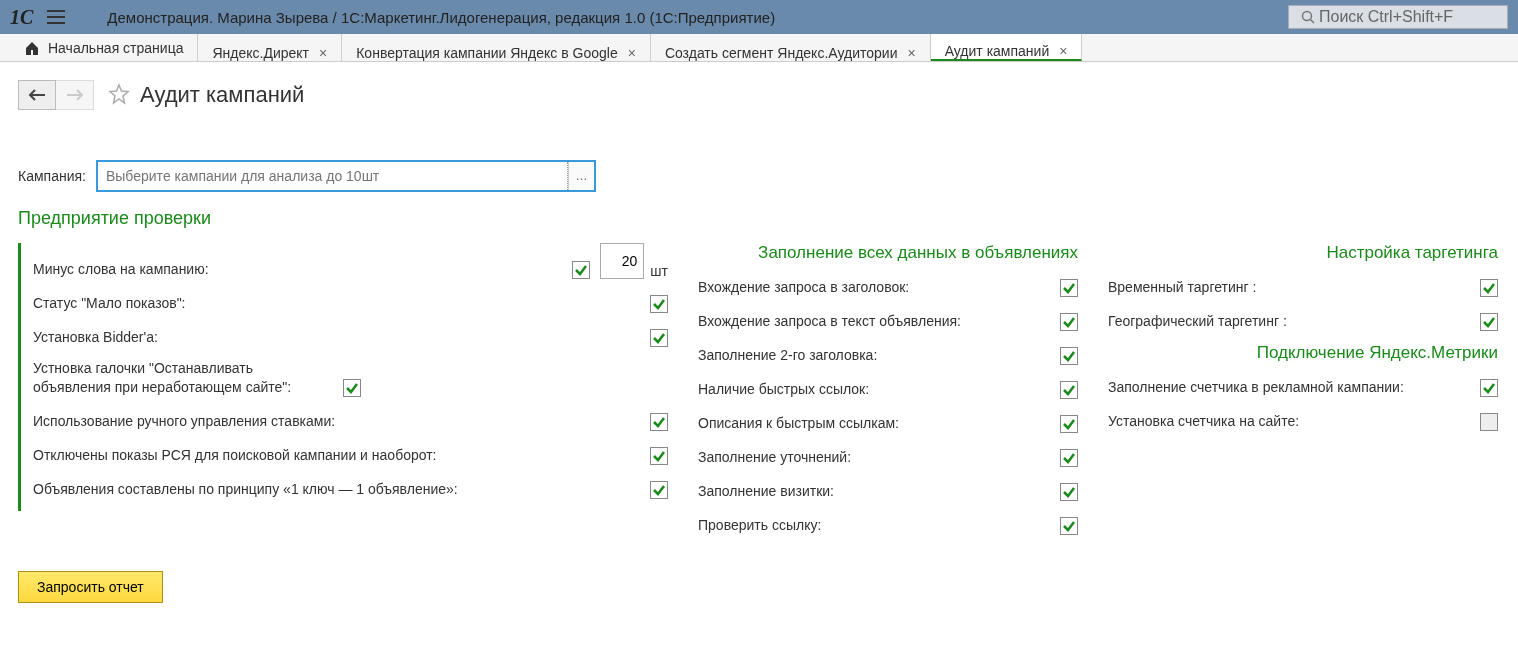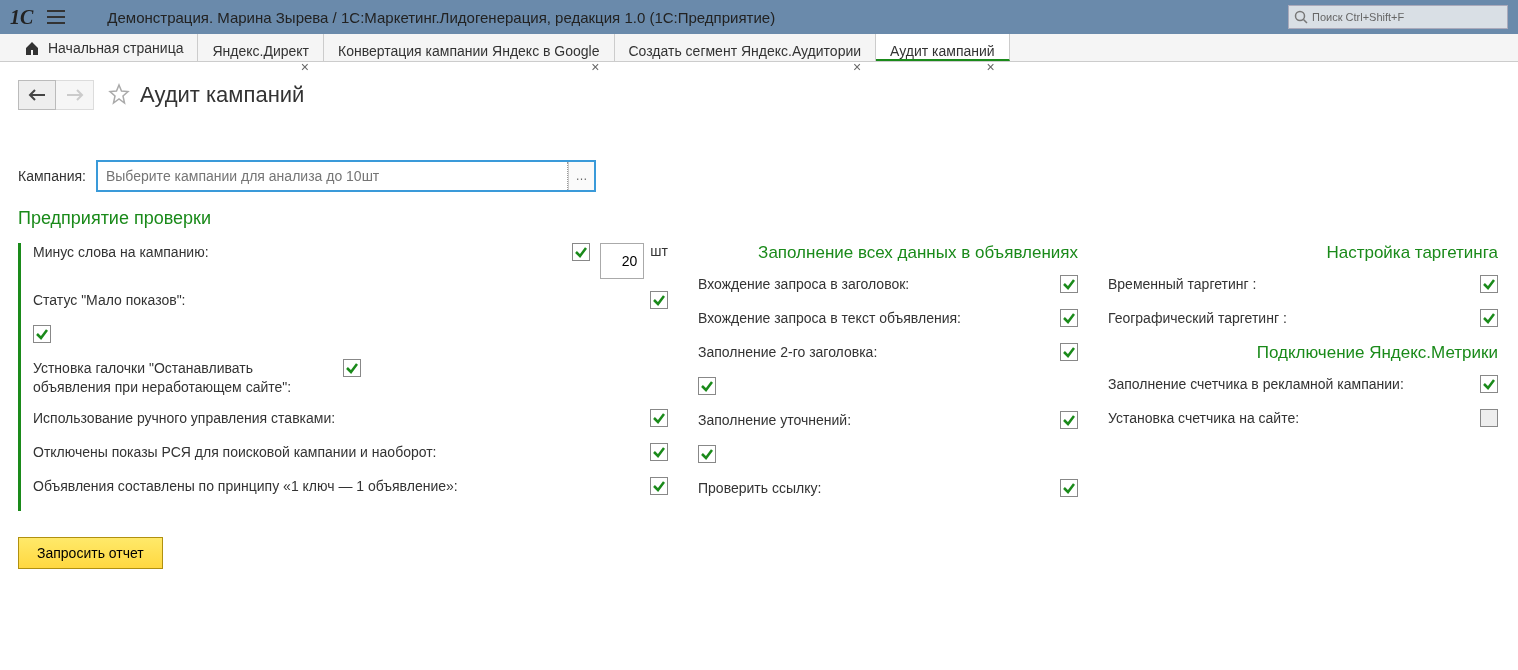--- a/index.html
+++ b/index.html
@@ -1,46 +1,46 @@
 <!DOCTYPE html>
 <html><head>
 <meta charset="utf-8">
 <style>
 * { box-sizing: border-box; margin: 0; padding: 0; }
 body { font-family: Arial, sans-serif; font-size: 14px; color: #333; background: #fff; width: 1518px; }
 .titlebar { height: 34px; background: #6a8aab; display: flex; align-items: center; padding: 0 10px; color: #2a2a2a; }
 .titlebar .logo { font-family: Georgia, serif; font-weight: bold; font-style: italic; font-size: 20px; margin-right: 14px; color: #222; }
 .titlebar .menu-icon { font-size: 20px; margin-right: 18px; cursor: pointer; color: #333; }
 .titlebar .title-text { flex: 1; font-size: 15px; color: #222; margin-left: 24px; }
-.titlebar .search-box { width: 220px; height: 24px; background: #d9dfe5; border: 1px solid #aab; display: flex; align-items: center; padding: 0 5px; color: #666; font-size: 11px; }
+.titlebar .search-box { width: 220px; height: 24px; background: #d9dfe5; border: 1px solid #aab; display: flex; align-items: center; padding: 0 12px; color: #666; font-size: 16px; }
 .titlebar .search-box svg { margin-right: 4px; }
 .tabbar { height: 28px; background: #f5f5f5; border-bottom: 1px solid #ccc; display: flex; align-items: stretch; padding-left: 10px; }
 .tabbar .home-tab { display: flex; align-items: center; padding: 0 14px; border-right: 1px solid #ccc; cursor: pointer; }
 .tabbar .home-tab svg { margin-right: 8px; }
-.tabbar .tab { display: flex; align-items: flex-end; padding: 9px 14px; border-right: 1px solid #ccc; cursor: pointer; position: relative; flex-direction: column; }
+.tabbar .tab { display: flex; align-items: flex-end; padding: 0 14px; border-right: 1px solid #ccc; cursor: pointer; position: relative; }
 .tabbar .tab .close { margin-left: 10px; color: #666; font-size: 14px; }
 .tabbar .tab.active { background: #fff; border-bottom: 2px solid #1a8a1a; }
 .page-header { display: flex; align-items: center; padding: 18px 18px 10px 18px; }
 .nav-btns { display: flex; margin-right: 14px; }
 .nav-btn { width: 38px; height: 30px; background: #eee; border: 1px solid #bbb; display: flex; align-items: center; justify-content: center; cursor: pointer; }
 .nav-btn + .nav-btn { border-left: none; }
 .nav-btn.disabled { opacity: 0.5; cursor: default; }
 .star-icon { margin-right: 10px; color: #aaa; cursor: pointer; }
 .page-title { font-size: 22px; font-weight: normal; }
 .content { padding: 10px 18px 20px 18px; }
 .field-row { display: flex; align-items: center; margin: 30px 0 16px 0; }
 .field-label { margin-right: 10px; }
 .combo-wrap { display: flex; border: 2px solid #3a9ad9; background: #fff; }
 .combo-input { width: 470px; height: 28px; border: none; outline: none; padding: 0 8px; font-size: 14px; color: #999; border-right: 1px dotted #999; background: transparent; }
 .combo-btn { width: 26px; background: #fafafa; border: none; border-left: 1px solid #ccc; cursor: pointer; font-size: 12px; color: #666; }
 .section-title { color: #1a8a1a; font-size: 18px; margin: 8px 0 14px 0; }
 .checks-layout { display: flex; gap: 30px; align-items: flex-start; }
 .col { }
 .col1 { border-left: 3px solid #1a8a1a; padding-left: 12px; }
-.check-row { display: flex; align-items: flex-start; margin-bottom: 12px; min-height: 22px; }
+.check-row { display: flex; align-items: flex-end; margin-bottom: 12px; min-height: 22px; }
 .check-label { flex: 1; padding-right: 12px; line-height: 1.35; }
 .chk { width: 18px; height: 18px; border: 1px solid #888; display: inline-flex; align-items: center; justify-content: center; cursor: pointer; background: #fff; flex-shrink: 0; }
 .chk.disabled { background: #eee; }
 .chk svg { display: block; }
 .num-input { width: 44px; height: 36px; border: 1px solid #aaa; text-align: right; padding: 0 6px; margin: 0 6px 0 10px; font-size: 14px; }
 .unit { }
 .subhdr { color: #1a8a1a; font-size: 17px; margin: 0 0 12px 0; text-align: right; }
 .action-btn { margin-top: 24px; height: 32px; padding: 0 18px; background: linear-gradient(#ffe96a,#ffd840); border: 1px solid #b09010; font-size: 14px; font-weight: normal; cursor: pointer; }
 </style>
 </head>
@@ -136,20 +136,21 @@
       </div>
       <div class="check-row">
         <span class="check-label">Статус "Мало показов":</span>
         <span class="chk">
             <svg width="14" height="14" viewBox="0 0 14 14">
               <path d="M2 7 L6 11 L12 3" stroke="#1a8a1a" stroke-width="2.5" fill="none"></path>
             </svg>
           </span>
       </div>
       <div class="check-row">
+        <span class="check-label">Установка Bidder'a:</span>
         <span class="chk">
             <svg width="14" height="14" viewBox="0 0 14 14">
               <path d="M2 7 L6 11 L12 3" stroke="#1a8a1a" stroke-width="2.5" fill="none"></path>
             </svg>
           </span>
       </div>
       <div class="check-row">
         <span class="check-label" style="max-width:310px">Устновка галочки "Останавливать объявления при неработающем сайте":</span>
         <span class="chk">
             <svg width="14" height="14" viewBox="0 0 14 14">
@@ -203,35 +204,45 @@
       </div>
       <div class="check-row">
         <span class="check-label">Заполнение 2-го заголовка:</span>
         <span class="chk">
             <svg width="14" height="14" viewBox="0 0 14 14">
               <path d="M2 7 L6 11 L12 3" stroke="#1a8a1a" stroke-width="2.5" fill="none"></path>
             </svg>
           </span>
       </div>
       <div class="check-row">
+        <span class="check-label">Наличие быстрых ссылок:</span>
+        <span class="chk">
+            <svg width="14" height="14" viewBox="0 0 14 14">
+              <path d="M2 7 L6 11 L12 3" stroke="#1a8a1a" stroke-width="2.5" fill="none"></path>
+            </svg>
+          </span>
+      </div>
+      <div class="check-row">
+        <span class="check-label">Описания к быстрым ссылкам:</span>
         <span class="chk">
             <svg width="14" height="14" viewBox="0 0 14 14">
               <path d="M2 7 L6 11 L12 3" stroke="#1a8a1a" stroke-width="2.5" fill="none"></path>
             </svg>
           </span>
       </div>
       <div class="check-row">
         <span class="check-label">Заполнение уточнений:</span>
         <span class="chk">
             <svg width="14" height="14" viewBox="0 0 14 14">
               <path d="M2 7 L6 11 L12 3" stroke="#1a8a1a" stroke-width="2.5" fill="none"></path>
             </svg>
           </span>
       </div>
       <div class="check-row">
+        <span class="check-label">Заполнение визитки:</span>
         <span class="chk">
             <svg width="14" height="14" viewBox="0 0 14 14">
               <path d="M2 7 L6 11 L12 3" stroke="#1a8a1a" stroke-width="2.5" fill="none"></path>
             </svg>
           </span>
       </div>
       <div class="check-row">
         <span class="check-label">Проверить ссылку:</span>
         <span class="chk">
             <svg width="14" height="14" viewBox="0 0 14 14">

